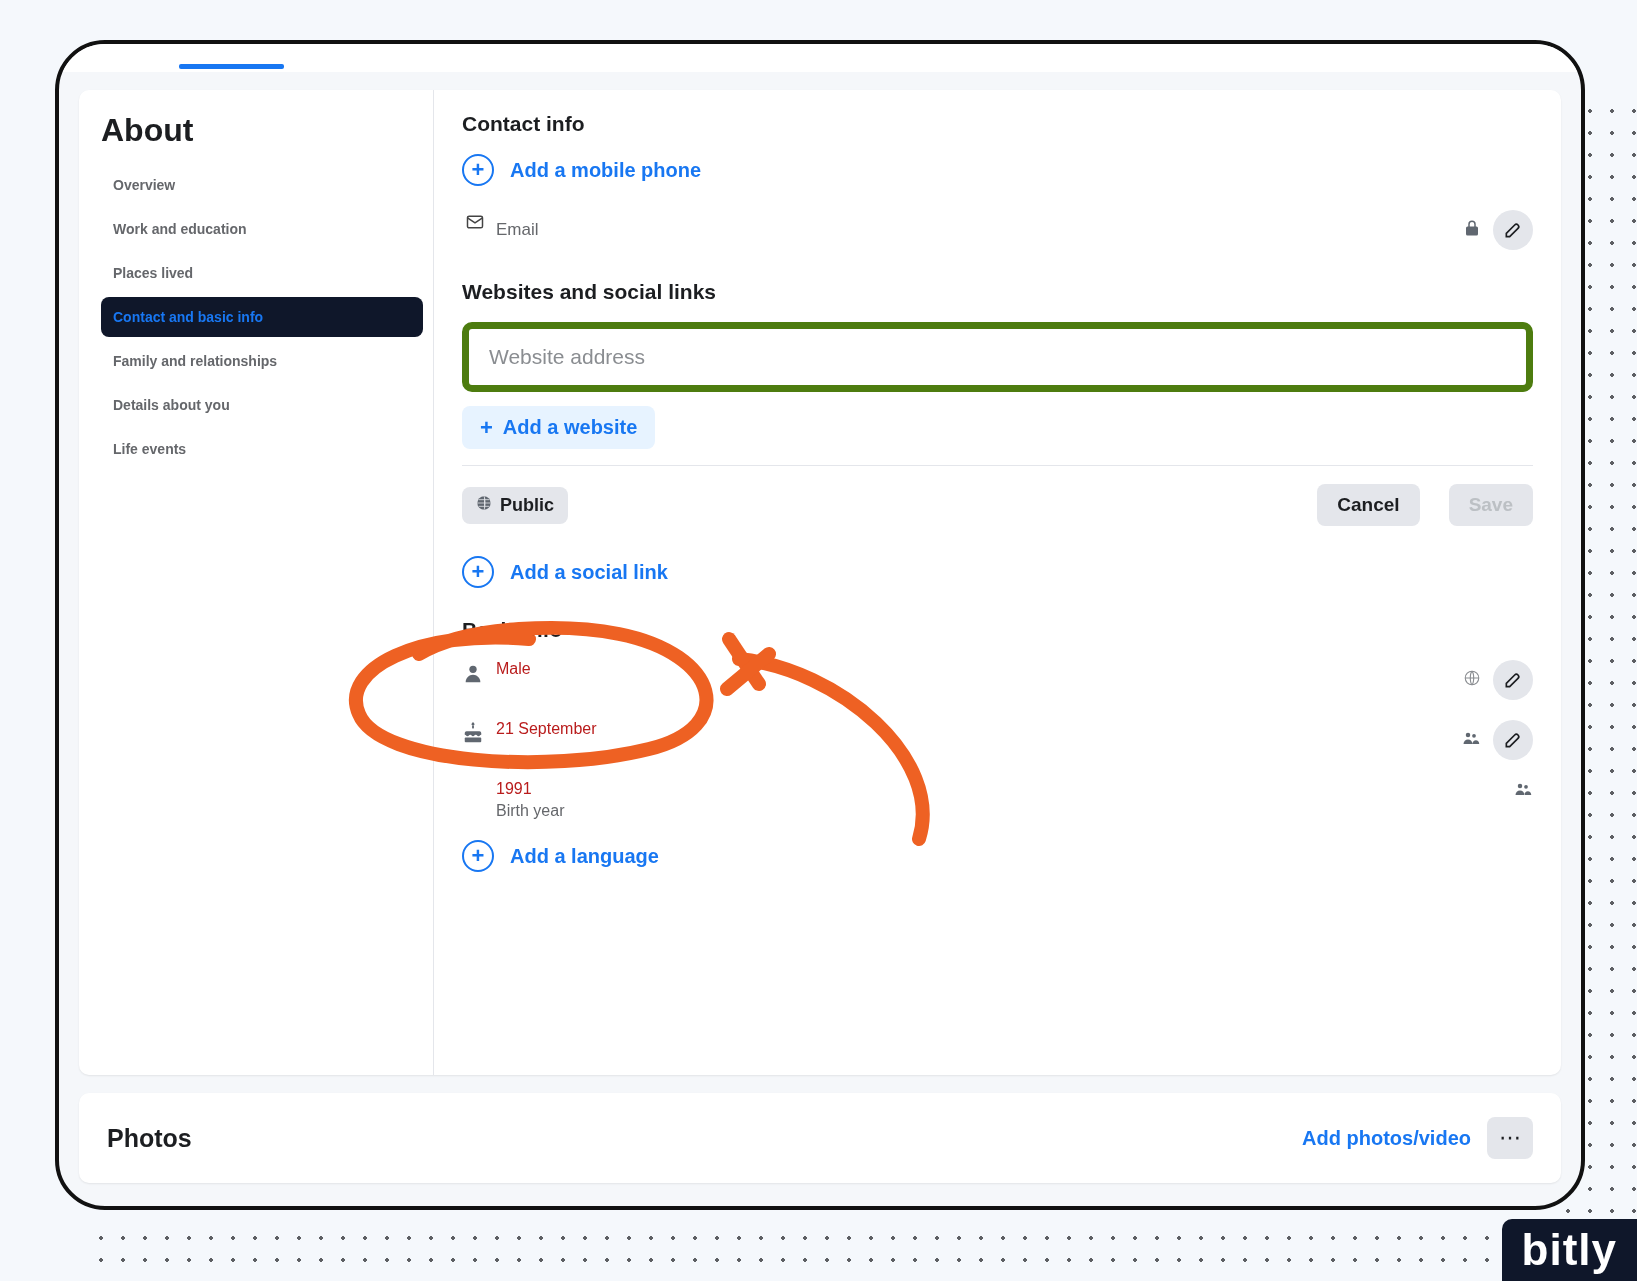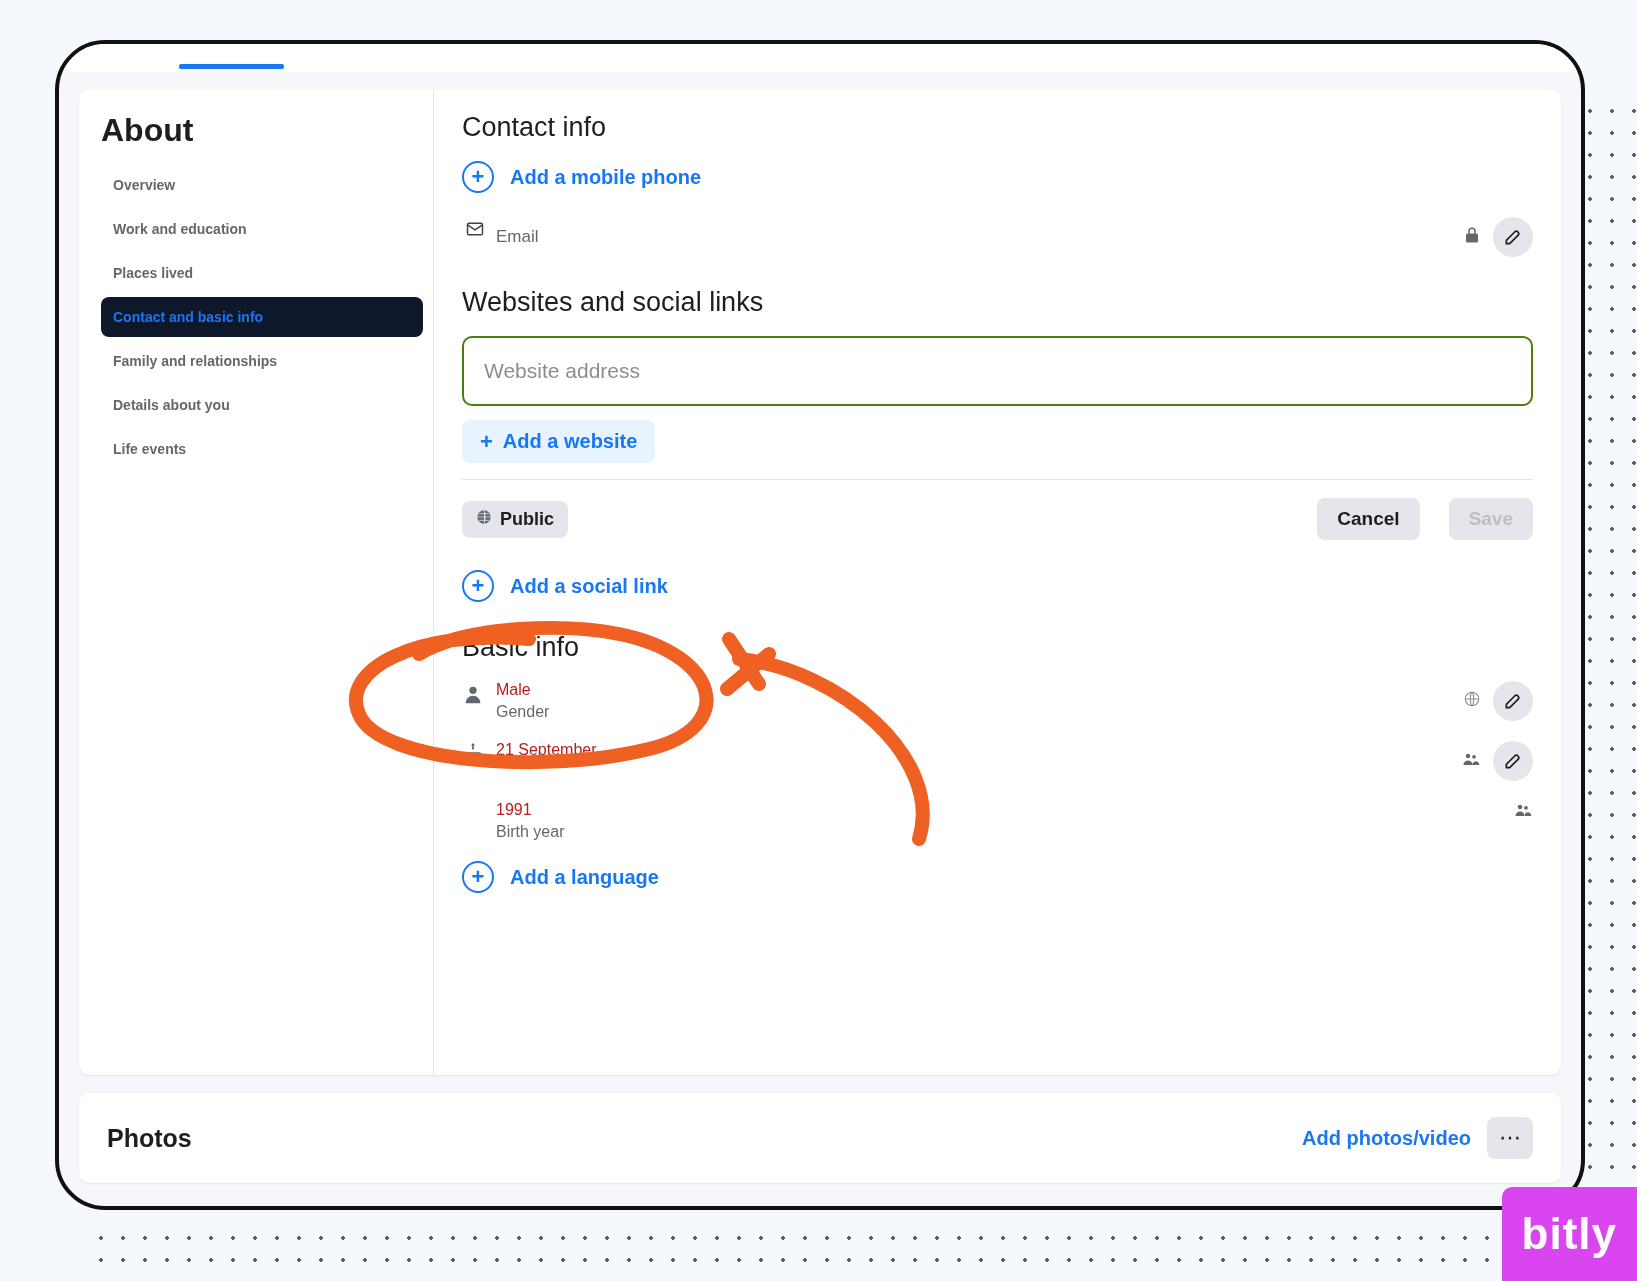--- a/index.html
+++ b/index.html
@@ -69,21 +69,21 @@
   }
   .side-item.active {
     color: #1877f2;
     background: #0f172a;
   }
 
   .main {
     flex: 1;
     padding: 22px 28px 22px 28px;
   }
-  .section-title { font-size: 27px; font-weight: 400; margin-bottom: 18px; }
+  .section-title { font-size: 21px; font-weight: 700; margin-bottom: 18px; }
 
   .add-link {
     display: flex;
     align-items: center;
     color: #1877f2;
     font-size: 20px;
     font-weight: 600;
     cursor: pointer;
     margin-bottom: 24px;
   }
@@ -132,21 +132,21 @@
     display: inline-flex;
     align-items: center; justify-content: center;
     cursor: pointer;
     color: #1c1e21;
   }
   .edit-btn svg { width: 20px; height: 20px; }
 
   .website-input {
     width: 100%;
     height: 70px;
-    border: 2px solid #4d7c0f;
+    border: 7px solid #4d7c0f;
     border-radius: 10px;
     font-size: 21px;
     padding: 0 20px;
     color: #1c1e21;
     margin-bottom: 14px;
   }
   .website-input::placeholder { color: #8a8d91; }
 
   .add-website-btn {
     display: inline-flex;
@@ -257,25 +257,25 @@
     background-image: radial-gradient(#1c1e21 2px, transparent 2px);
     background-size: 22px 22px;
     opacity: .7;
     z-index: -1;
   }
 
   .bitly-badge {
     position: absolute;
     right: 0;
     bottom: 0;
-    background: #d946ef;
+    background: #0f172a;
     color: #fff;
     font-weight: 800;
     font-size: 44px;
-    padding: 22px 20px;
+    padding: 6px 20px;
     border-top-left-radius: 10px;
     font-family: Arial, sans-serif;
     letter-spacing: 1px;
   }
 </style>
 </head>
 <body>
 
 <div class="speckles"></div>
 <div class="speckles-bottom"></div>
@@ -370,21 +370,20 @@
 
       <div class="info-row">
         <div class="info-icon">
           <svg viewBox="0 0 24 24" width="22" height="22" fill="#606770">
               <circle cx="12" cy="8" r="4"></circle>
               <path d="M4 22c0-4.4 3.6-8 8-8s8 3.6 8 8H4z"></path>
             </svg>
         </div>
         <div class="info-body">
           <div class="info-value">Male</div>
-          <div class="info-label">Gender</div>
         </div>
         <div class="row-actions">
           <span class="priv-icon">
             <svg viewBox="0 0 24 24" width="18" height="18" fill="none" stroke="#8a8d91" stroke-width="1.5">
                 <circle cx="12" cy="12" r="9"></circle>
                 <path d="M3 12h18M12 3c3 3 3 15 0 18M12 3c-3 3-3 15 0 18"></path>
               </svg>
           </span>
           <span class="edit-btn">
             <svg viewBox="0 0 24 24" fill="none" stroke="#1c1e21" stroke-width="2">

